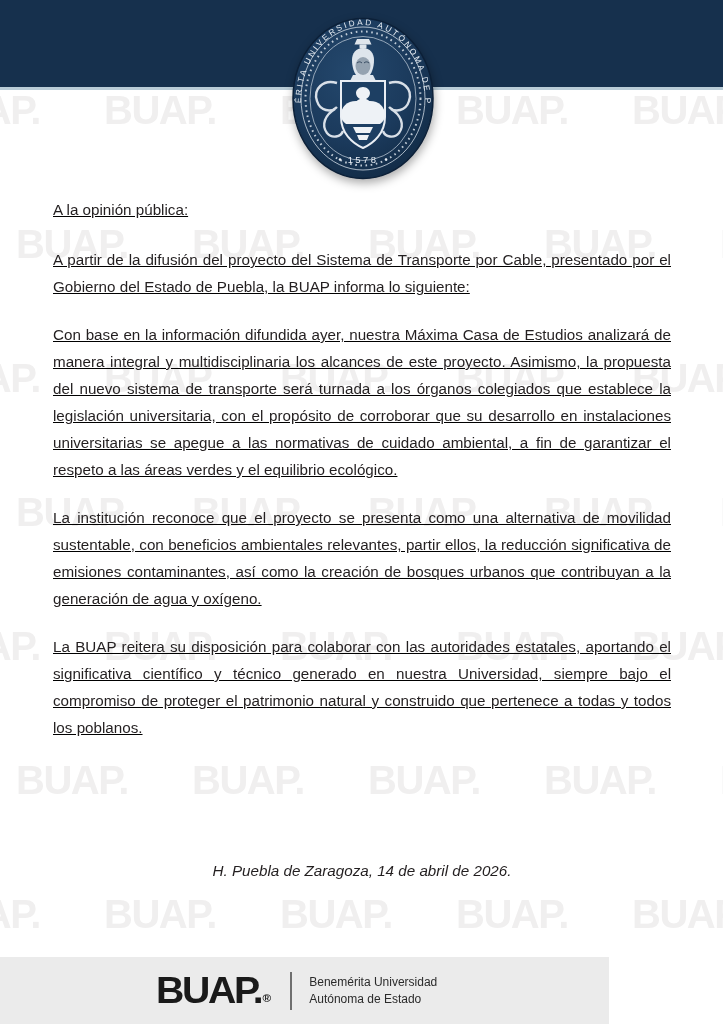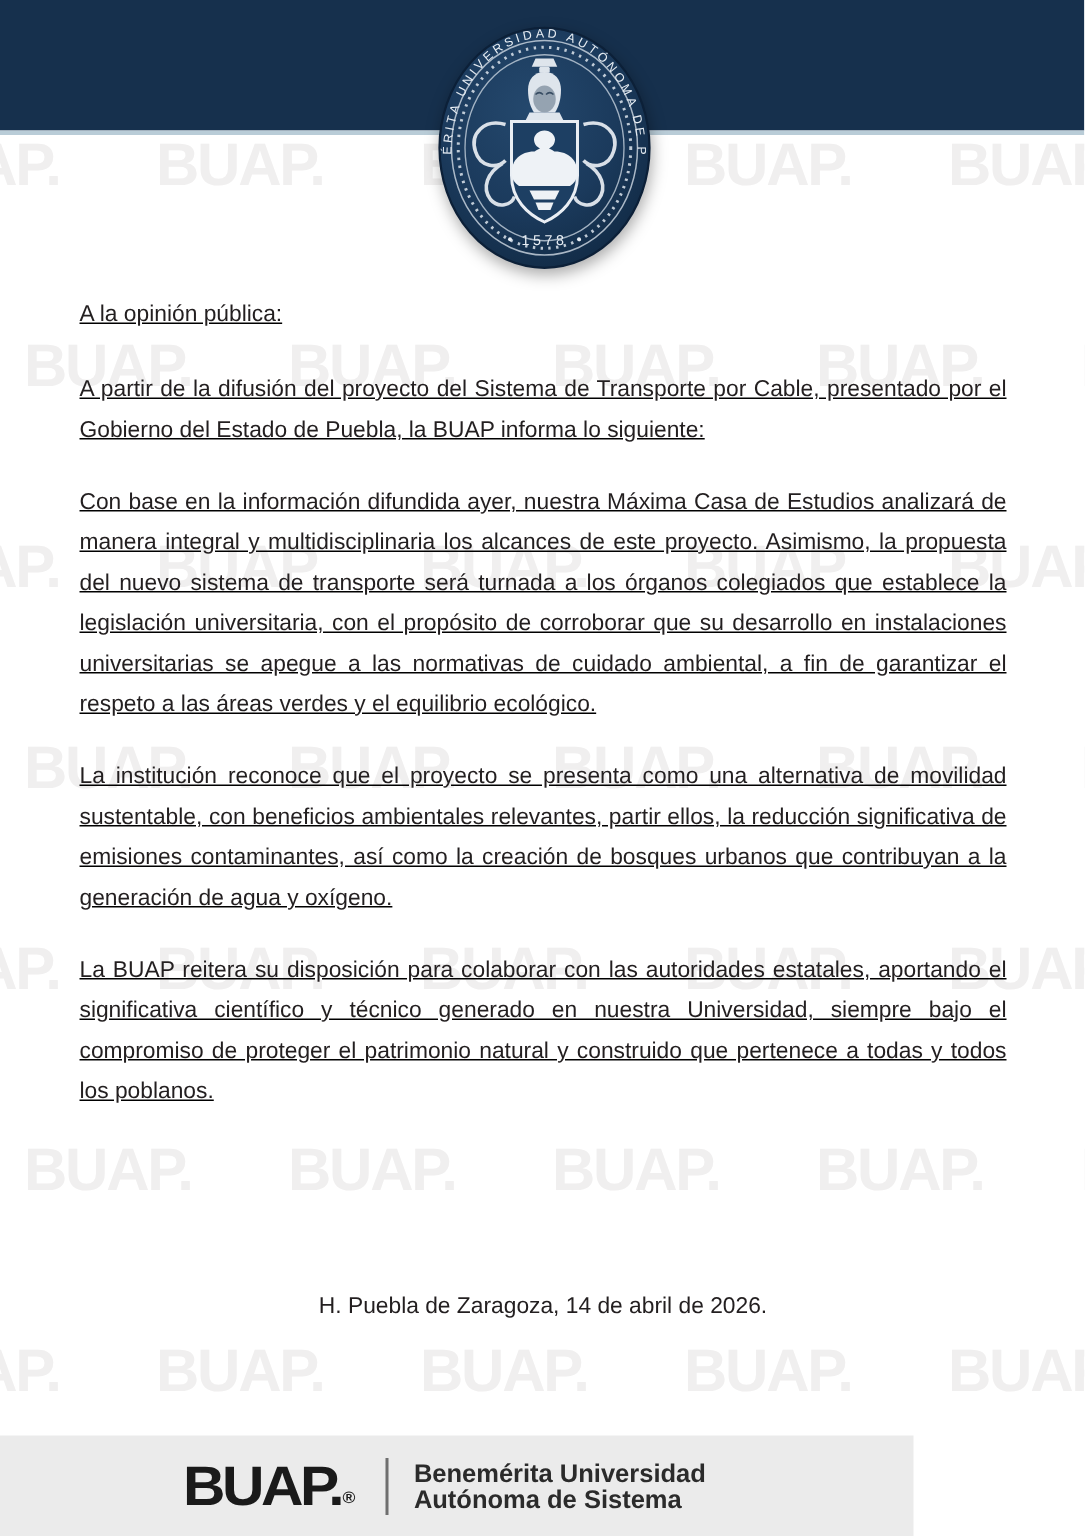--- a/index.html
+++ b/index.html
@@ -101,20 +101,21 @@
   .date-line {
     position: absolute;
     left: 53px;
     top: 857px;
     width: 618px;
     text-align: center;
     font-size: 15.2px;
     line-height: 27px;
     color: #231f20;
     z-index: 2;
+    font-style: italic;
   }
 
   
   .footer-band {
     position: absolute;
     left: 0;
     top: 957px;
     width: 609px;
     height: 67px;
     background: #ebebeb;
@@ -148,22 +149,22 @@
     left: 1px;
   }
   .footer-divider {
     width: 2px;
     height: 38px;
     background: #6f6f6f;
     margin-left: 10px;
   }
   .footer-text {
     font-family: "Liberation Sans", sans-serif;
-    font-weight: bold;
-    font-size: 17px;
+    font-weight: normal;
+    font-size: 12px;
     line-height: 17px;
     color: #2b2b2b;
   }
 </style>
 </head>
 <body>
 
 <div class="page">
 
   <div class="watermark-layer" id="wmLayer">
@@ -280,18 +281,18 @@
   <div class="date-line">H. Puebla de Zaragoza, 14 de abril de 2026.</div>
 
   <div class="footer-band">
     <div class="footer-inner">
       <div class="footer-logo">
         <span>BUAP</span><span>.</span><span class="reg">®</span>
       </div>
       <div class="footer-divider"></div>
       <div class="footer-text">
         <div>Benemérita Universidad</div>
-        <div>Autónoma de Sistema</div>
+        <div>Autónoma de Estado</div>
       </div>
     </div>
   </div>
 
 </div>
 
 </body></html>

